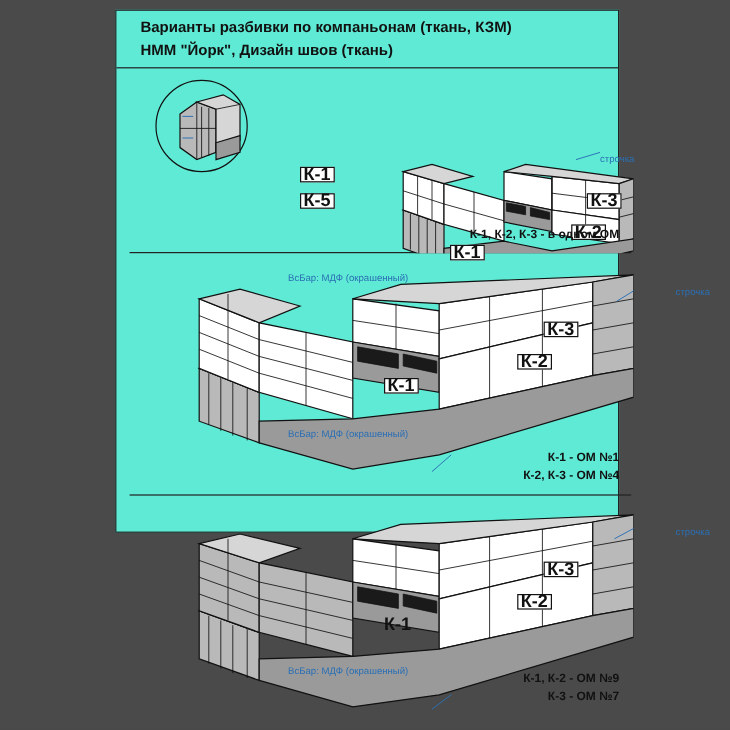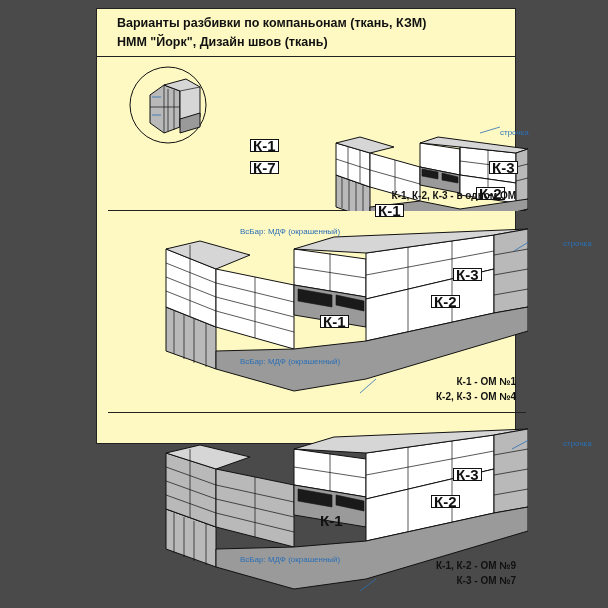--- a/index.html
+++ b/index.html
@@ -17,21 +17,21 @@
     width: 608px;
     height: 608px;
     background: #4a4a4a;
   }
   .sheet {
     position: absolute;
     left: 96px;
     top: 8px;
     width: 420px;
     height: 436px;
-    background: #fef9c3;
+    background: #5eead4;
     border: 1px solid #222;
     box-sizing: border-box;
   }
   .titlebox {
     position: absolute;
     left: 0; top: 0;
     width: 100%;
     height: 48px;
     border-bottom: 1px solid #222;
     box-sizing: border-box;
@@ -151,21 +151,21 @@
         <path class="fill-dgray" d="M262 162 L312 172 L352 168 L420 152 L420 142 L352 152 L312 144 L262 150 Z"></path>
 
         <path class="lead" d="M372 76 L392 70"></path>
 
         <path class="lead" d="M252 176 L268 160"></path>
       </svg>
 
       <div class="blue-label" style="left:392px; top:71px;">строчка</div>
       <div class="blue-label" style="left:132px; top:170px;">ВсБар: МДФ (окрашенный)</div>
       <div class="k-label" style="left:142px; top:82px;">К-1</div>
-      <div class="k-label" style="left:142px; top:104px;">К-7</div>
+      <div class="k-label" style="left:142px; top:104px;">К-5</div>
       <div class="k-label" style="left:267px; top:147px;">К-1</div>
       <div class="k-label" style="left:368px; top:130px;">К-2</div>
       <div class="k-label" style="left:381px; top:104px;">К-3</div>
       <div class="caption" style="top:133px;">К-1, К-2, К-3 - в одном ОМ</div>
     </div>
 
     <div class="panel" id="panel2">
       <svg width="420" height="202" viewBox="0 0 420 202">
 
         <path class="fill-gray" d="M58 96 L58 140 L108 158 L108 116 Z"></path>

